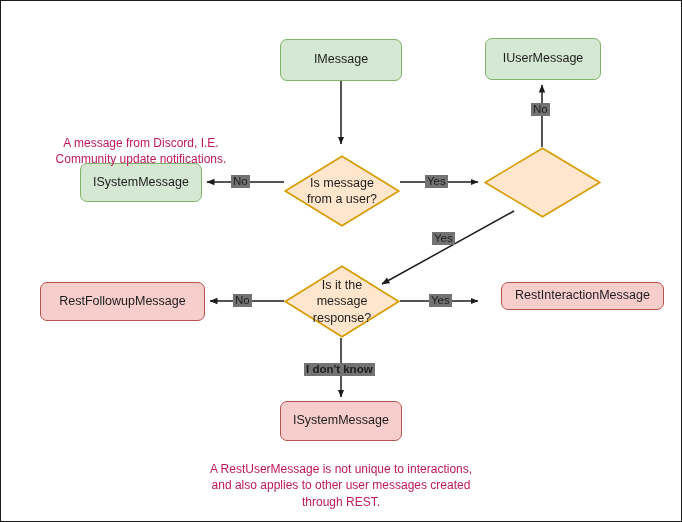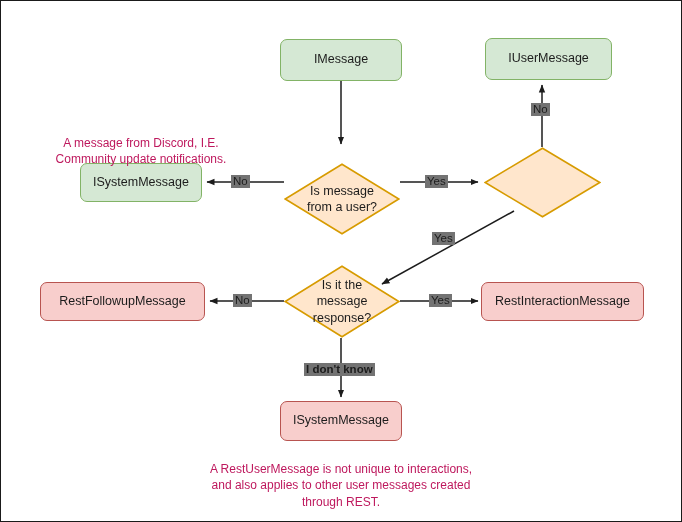--- a/index.html
+++ b/index.html
@@ -111,41 +111,41 @@
 
     <path d="M399,300 L477,300" stroke="#1c1c1c" stroke-width="1.5" fill="none" marker-end="url(#arrow)"></path>
 
     <path d="M340,337 L340,396" stroke="#1c1c1c" stroke-width="1.5" fill="none" marker-end="url(#arrow)"></path>
   </svg>
 
   <div class="node green" style="left:279px; top:38px; width:122px; height:42px;">
     <span>IMessage</span>
   </div>
 
-  <div class="node green" style="left:484px; top:37px; width:127px; height:42px;">
+  <div class="node green" style="left:484px; top:37px; width:116px; height:42px;">
     <span>IUserMessage</span>
   </div>
 
   <div class="node green" style="left:79px; top:162px; width:122px; height:39px;">
     <span>ISystemMessage</span>
   </div>
 
   <div class="node pink" style="left:39px; top:281px; width:165px; height:39px;">
     <span>RestFollowupMessage</span>
   </div>
 
-  <div class="node pink" style="left:480px; top:281px; width:163px; height:39px;">
+  <div class="node pink" style="left:500px; top:281px; width:163px; height:28px;">
     <span>RestInteractionMessage</span>
   </div>
 
   <div class="node pink" style="left:279px; top:400px; width:122px; height:40px;">
     <span>ISystemMessage</span>
   </div>
 
-  <div class="diamond" style="left:283px; top:162px; width:116px; height:72px;">
+  <div class="diamond" style="left:283px; top:154px; width:116px; height:72px;">
     <svg class="shape" viewBox="0 0 116 72" preserveAspectRatio="none">
       <polygon points="58,1.2 114.8,36 58,70.8 1.2,36" fill="#ffe6cc" stroke="#d79b00" stroke-width="1.6"></polygon>
     </svg>
     <span class="dlabel">Is message from a user?</span>
   </div>
 
   <div class="diamond" style="left:483px; top:146px; width:117px; height:71px;">
     <svg class="shape" viewBox="0 0 117 71" preserveAspectRatio="none">
       <polygon points="58.5,1.2 115.8,35.5 58.5,69.8 1.2,35.5" fill="#ffe6cc" stroke="#d79b00" stroke-width="1.6"></polygon>
     </svg>

